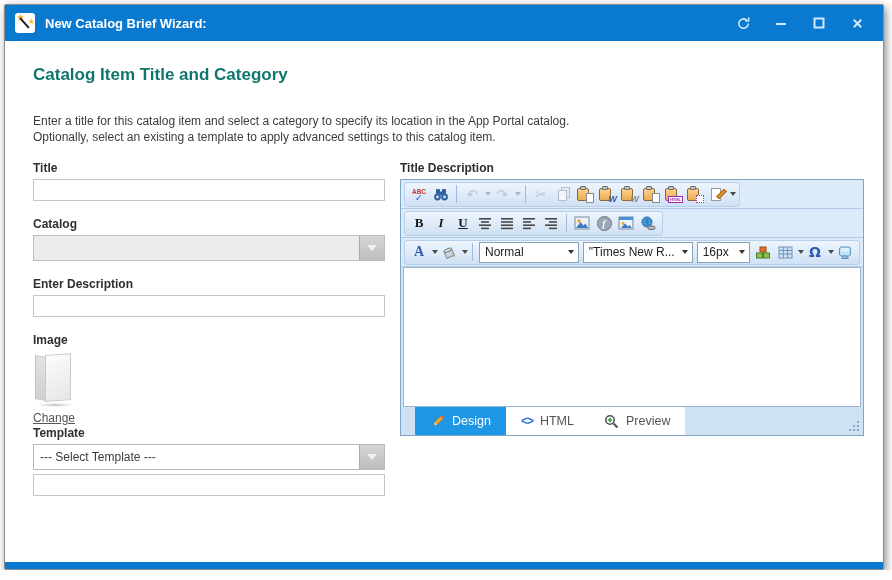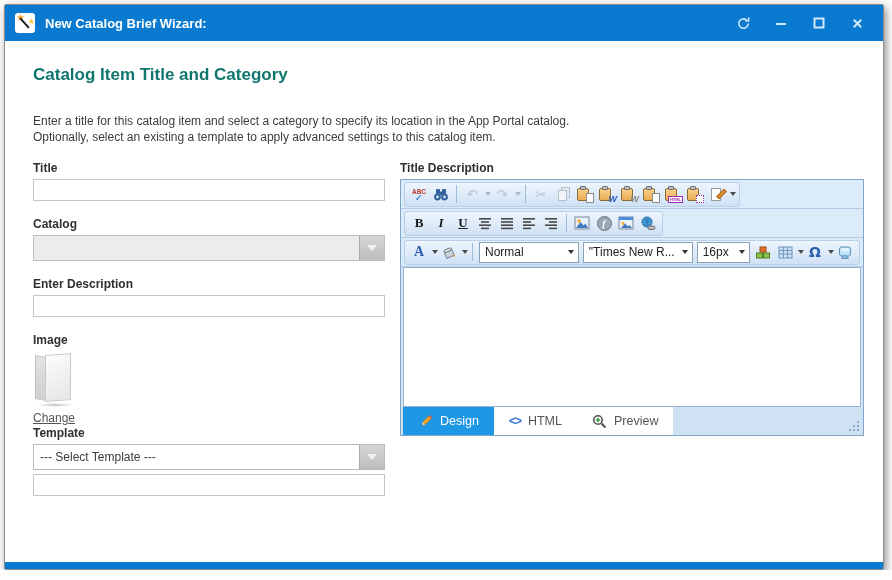--- a/index.html
+++ b/index.html
@@ -102,21 +102,21 @@
   .ic-A{ font-size:14px; font-weight:700; color:#2e5fae; font-family:"Liberation Serif", serif; }
   .ic-omega{ font-size:14px; font-weight:700; color:#2e5fae; font-family:"DejaVu Sans", sans-serif; }
 
   .tsel{ height:21px; background:#fff; border:1px solid #8aa2b8; display:flex; align-items:center; margin:0 2px; cursor:pointer; }
   .tsel .sval{ flex:1; font-size:12px; color:#222; padding:0 5px; white-space:nowrap; overflow:hidden; }
   .tsel .scaret{ width:0;height:0;border-left:3px solid transparent;border-right:3px solid transparent;border-top:4px solid #333; margin:0 4px 0 2px; }
   .w-style{ width:105px; } .w-font{ width:112px; } .w-size{ width:56px; }
 
   .canvas{ margin:0 2px; height:140px; background:#fff; border:1px solid #9ab4cf; cursor:text; }
 
-  .tabstrip{ height:28px; display:flex; align-items:stretch; background:#cfe2f4; padding-left:2px; }
+  .tabstrip{ height:28px; display:flex; align-items:stretch; background:#cfe2f4; padding-left:14px; }
   .tabs-white{ display:flex; background:#fff; }
   .tab{ display:flex; align-items:center; gap:7px; padding:0 15px; font-size:12.5px; color:#555; cursor:pointer; background:#fff; }
   .tab.active{ background:#1e97e4; color:#fff; }
   .htmlg{ color:#2e6fd0; font-weight:700; font-size:12px; letter-spacing:-1px; }
   .grip{ margin-left:auto; margin-right:4px; align-self:flex-end; margin-bottom:4px; width:12px; height:12px; position:relative; cursor:nwse-resize; }
   .grip i{ position:absolute; right:0; bottom:0; width:2px; height:2px; background:#8aa6c2;
     box-shadow:-4px 0 #8aa6c2,-8px 0 #8aa6c2,0 -4px #8aa6c2,0 -8px #8aa6c2,-4px -4px #8aa6c2; }
 </style>
 </head>
 <body>

